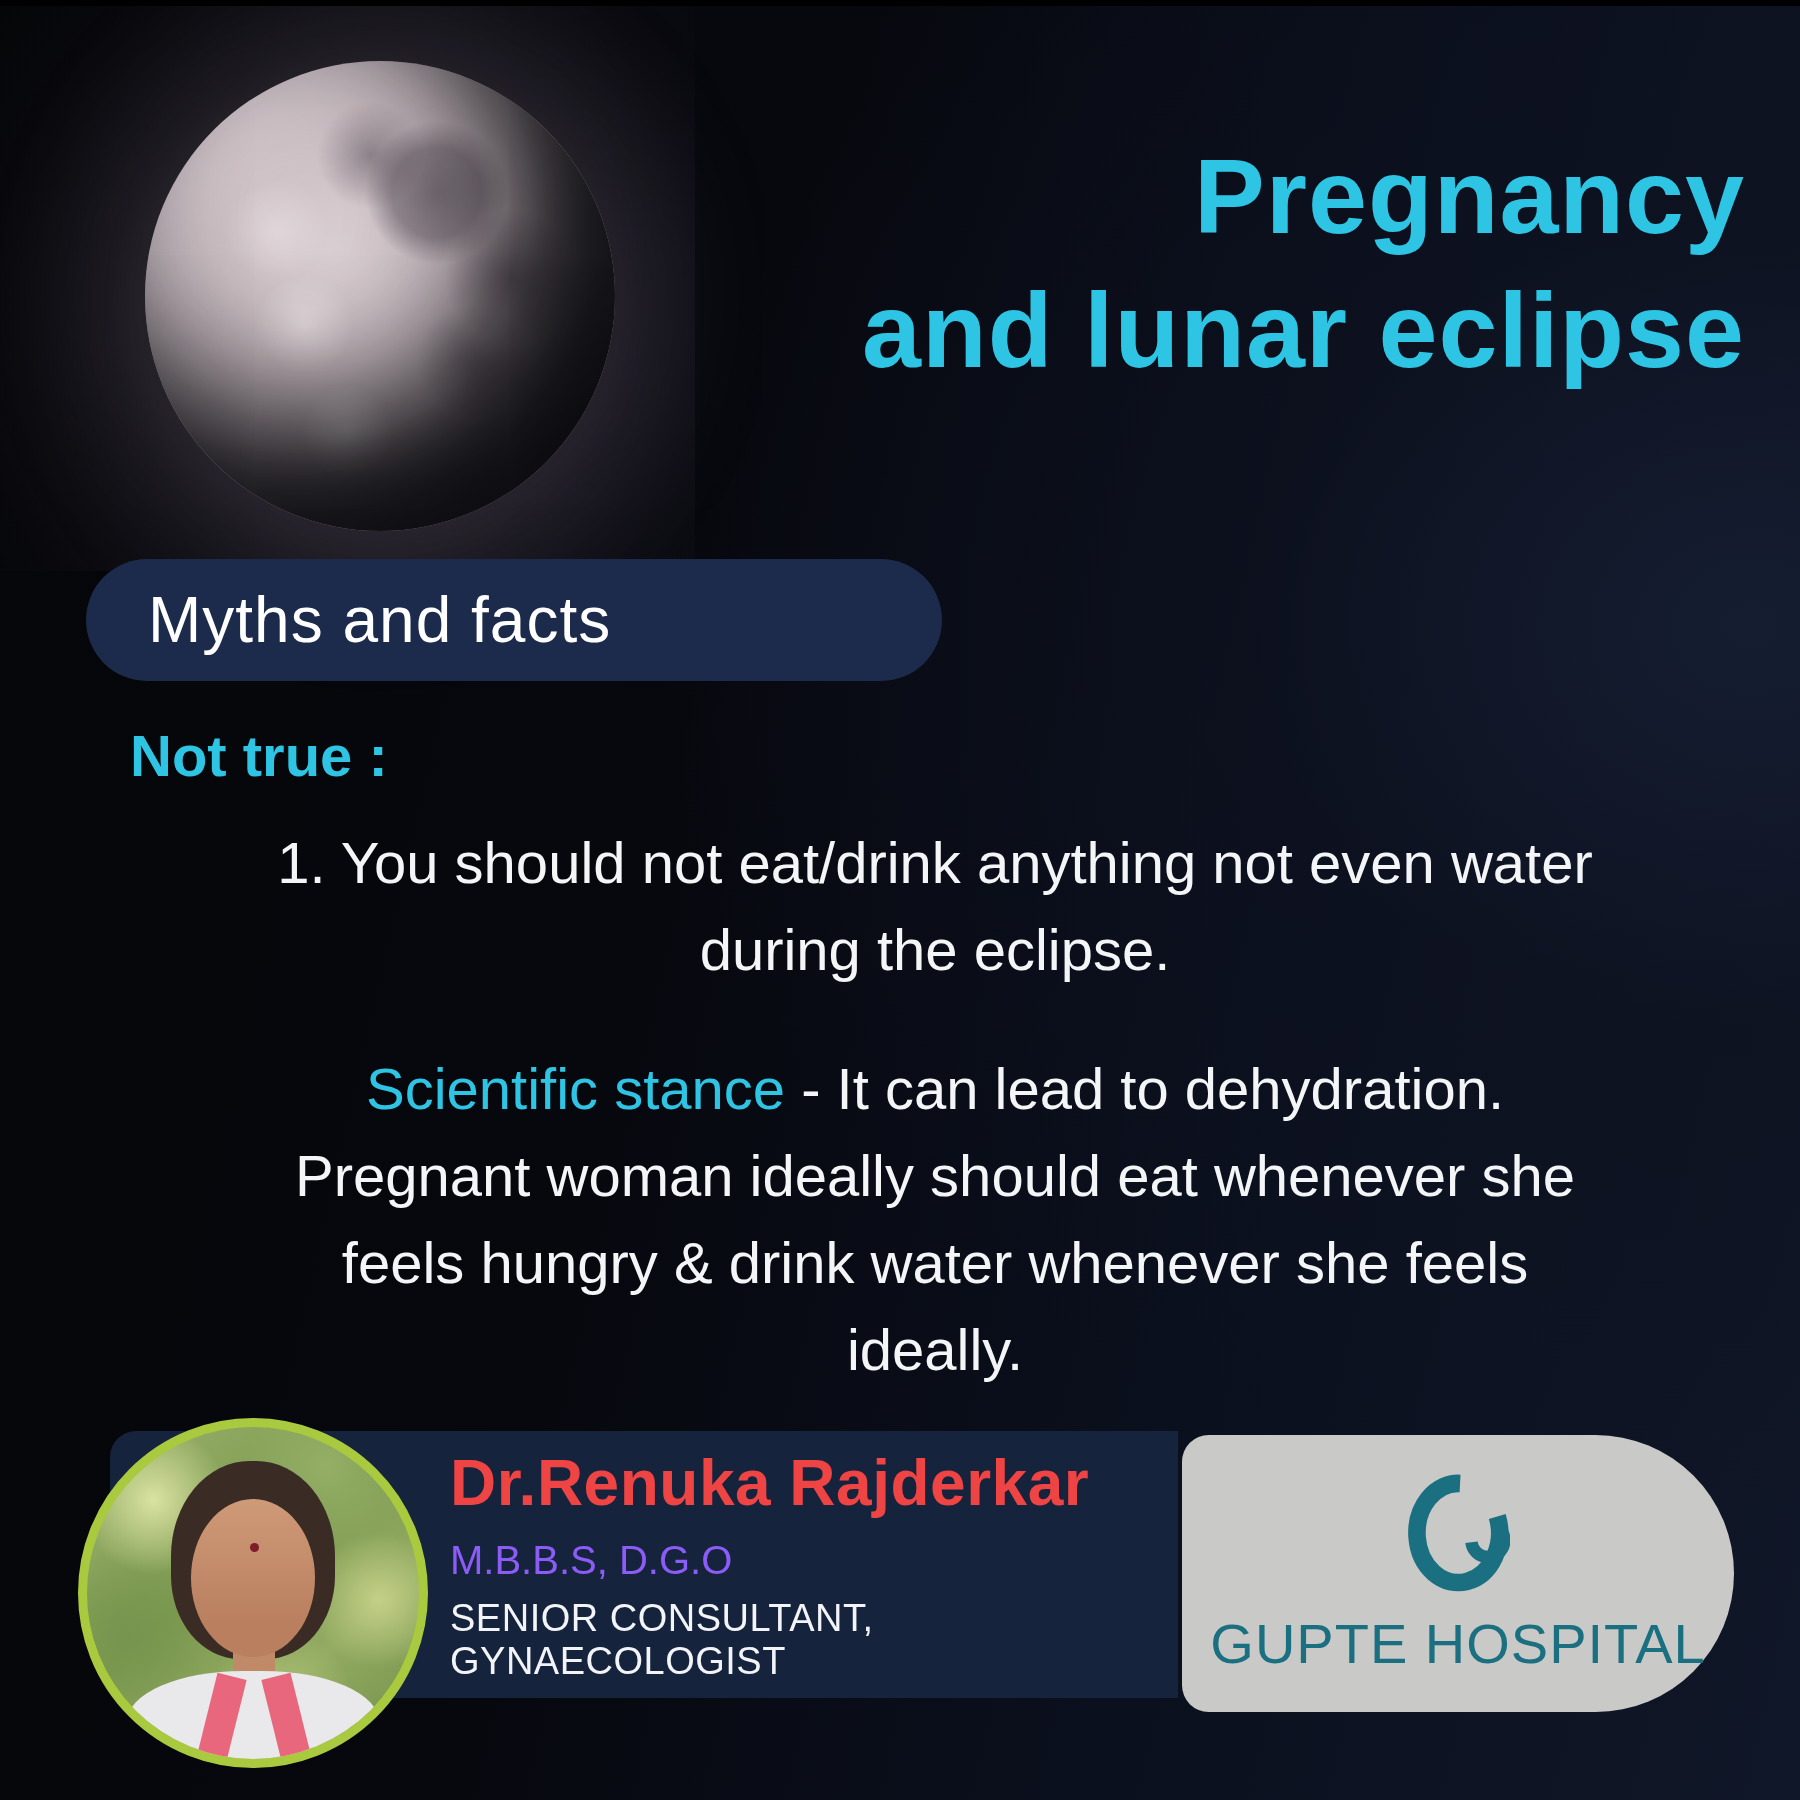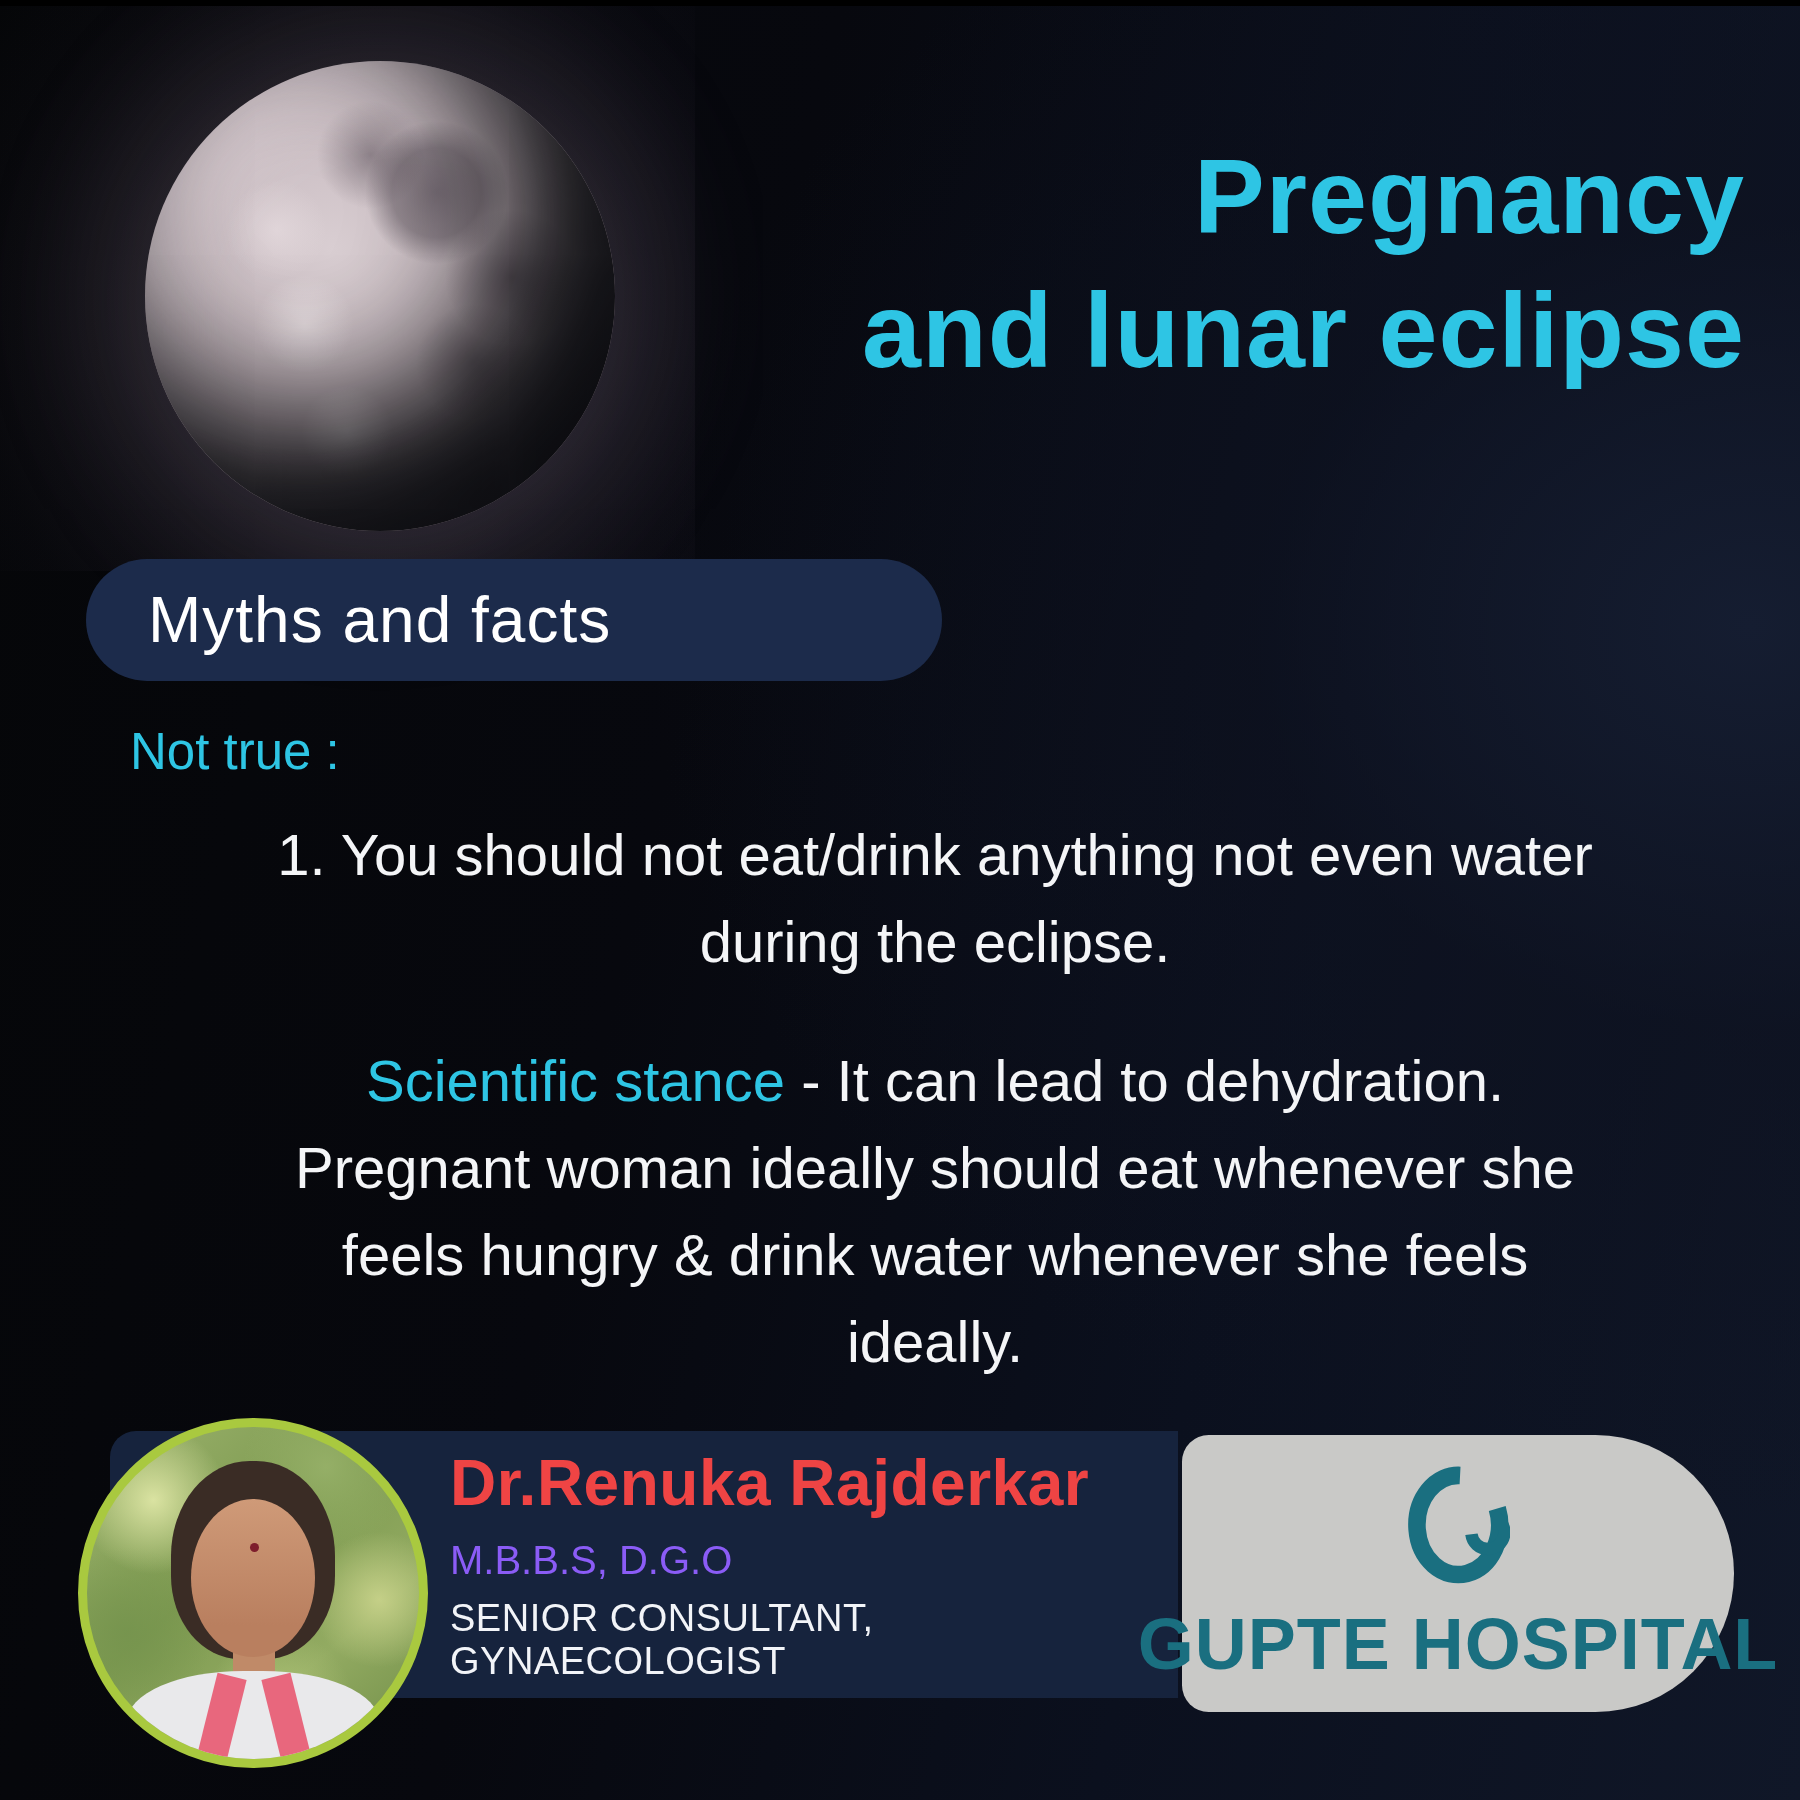--- a/index.html
+++ b/index.html
@@ -46,21 +46,21 @@
   .badge{
     position:absolute;left:86px;top:553px;width:856px;height:122px;
     box-sizing:border-box;border-radius:61px;background:#1C2B4B;
     display:flex;align-items:center;padding-left:62px;
   }
   .badge span{color:#fff;font-size:64px;font-weight:500;letter-spacing:1px;}
   
   .content{position:absolute;left:130px;top:716px;width:1610px;}
   .cyan{color:#2EC5E4;}
   .body-line{color:#F4F5F7;font-size:58px;line-height:1.5;font-weight:500;white-space:nowrap;text-align:center;}
-  .myth-heading{font-size:51px;font-weight:400;margin-bottom:30px;white-space:nowrap;}
+  .myth-heading{font-size:58px;font-weight:700;margin-bottom:30px;white-space:nowrap;}
   .science-block{margin-top:52px;}
   
   .bottom-bar{
     position:absolute;left:110px;top:1425px;width:1068px;height:267px;
     background:#16233D;border-radius:26px 0 0 26px;
     display:flex;flex-direction:column;justify-content:center;
     box-sizing:border-box;padding-left:340px;
   }
   .doctor-name{color:#ef4444;font-size:64px;font-weight:700;letter-spacing:.5px;}
   .doctor-qual{color:#8b5cf6;font-size:40px;font-weight:400;margin-top:18px;}
@@ -83,21 +83,21 @@
   .dp-neck{position:absolute;left:146px;top:214px;width:42px;height:42px;background:#C08A68;}
   .dp-coat{position:absolute;left:40px;top:244px;width:252px;height:110px;border-radius:46% 46% 0 0;background:#E9E9EB;}
   .dp-scarf-l{position:absolute;left:118px;top:248px;width:30px;height:100px;background:#E8677D;transform:rotate(14deg);}
   .dp-scarf-r{position:absolute;left:186px;top:248px;width:30px;height:100px;background:#E8677D;transform:rotate(-14deg);}
   
   .hospital-panel{
     position:absolute;left:1182px;top:1429px;width:552px;height:277px;
     background:#C9C9C7;border-radius:28px 145px 145px 28px;
     display:flex;flex-direction:column;align-items:center;justify-content:center;gap:16px;
   }
-  .hospital-name{color:#1A6F80;font-size:72px;font-weight:700;letter-spacing:1px;white-space:nowrap;}
+  .hospital-name{color:#1A6F80;font-size:56px;font-weight:400;letter-spacing:1px;white-space:nowrap;}
 </style>
 </head>
 <body>
 
 <div class="canvas">
 
   <div class="moon-haze"></div>
   <div class="moon"></div>
 
   <h1 class="title">

